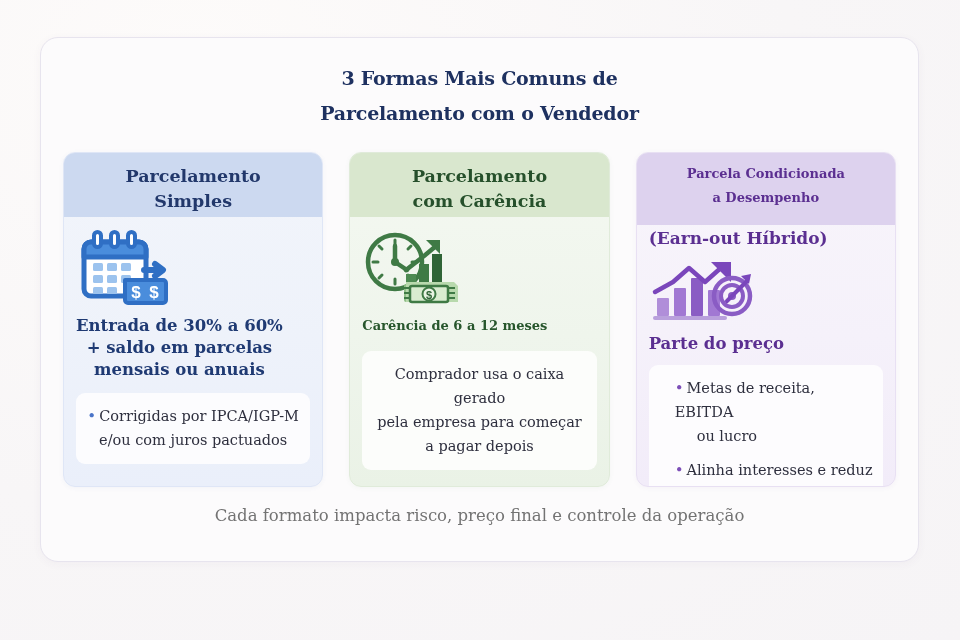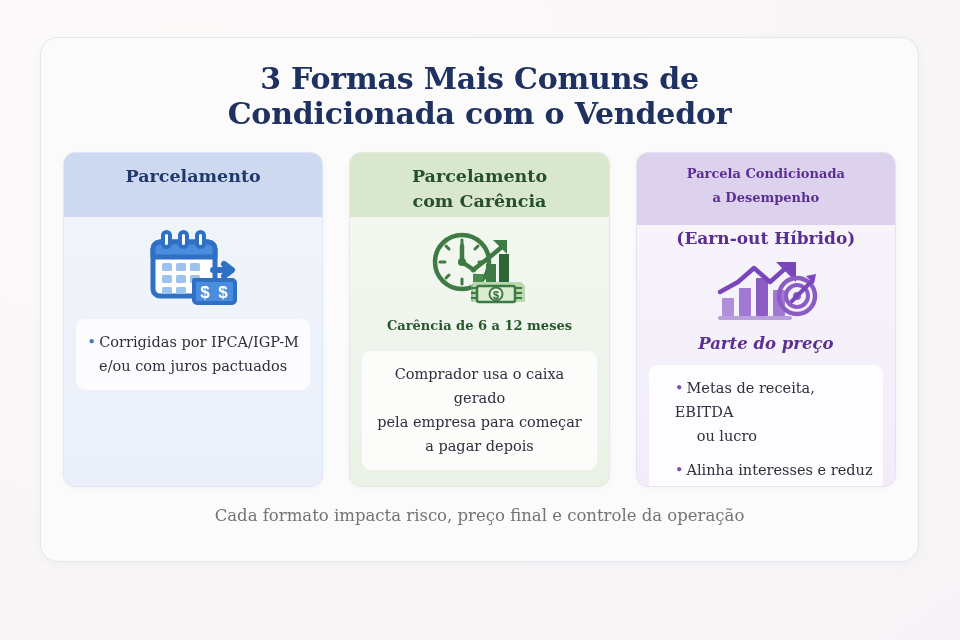--- a/index.html
+++ b/index.html
@@ -39,21 +39,21 @@
 
   
   .title {
     position: absolute;
     left: 0;
     right: 0;
     top: 23px;
     text-align: center;
     font-family: "DejaVu Serif", "Liberation Serif", serif;
     font-weight: bold;
-    font-size: 30px;
+    font-size: 19px;
     line-height: 35px;
     color: #1e3160;
     letter-spacing: -0.2px;
   }
   .title .l2 { display: block; }
 
   
   .cards {
     position: absolute;
     left: 22px;
@@ -121,21 +121,21 @@
     line-height: 23px;
     color: #5b2f91;
     margin-top: 2px;
   }
 
   
   .card-body {
     flex: 1;
     display: flex;
     flex-direction: column;
-    align-items: center;
+    align-items: flex-start;
     padding: 0 12px;
   }
 
   .icon-wrap {
     margin-top: 12px;
     height: 78px;
     display: flex;
     align-items: center;
     justify-content: center;
   }
@@ -144,21 +144,21 @@
   .headline {
     text-align: center;
     font-family: "DejaVu Serif", "Liberation Serif", serif;
     font-weight: bold;
     font-size: 16.5px;
     line-height: 22px;
     margin-top: 8px;
   }
   .card-1 .headline { color: #1f3a73; }
   .card-2 .headline { color: #27562c; font-size: 13px; }
-  .card-3 .headline { color: #5b2f91; font-size: 16.5px; font-style: italic; }
+  .card-3 .headline { color: #5b2f91; font-size: 16.5px; }
 
   
   .note {
     margin-top: 12px;
     width: 100%;
     border-radius: 9px;
     padding: 11px 8px 12px;
     font-family: "DejaVu Serif", "Liberation Serif", serif;
     font-size: 14.5px;
     line-height: 24px;
@@ -195,28 +195,29 @@
 </style>
 </head>
 <body>
 
 <div class="page-bg"></div>
 
 <div class="panel">
 
   <div class="title">
     <span>3 Formas Mais Comuns de</span>
-    <span class="l2">Condicionada com o Vendedor</span>
+    <span class="l2">Parcelamento com o Vendedor</span>
   </div>
 
   <div class="cards">
 
     <div class="card card-1">
       <div class="card-head">
         <div>Parcelamento</div>
+        <div>Simples</div>
       </div>
       <div class="card-body">
         <div class="icon-wrap">
           <svg width="96" height="76" viewBox="0 0 96 76" aria-hidden="true">
 
             <rect x="8" y="12" width="62" height="54" rx="7" fill="#ffffff" stroke="#2f6fc4" stroke-width="5"></rect>
 
             <path d="M8 19a7 7 0 0 1 7-7h48a7 7 0 0 1 7 7v8H8z" fill="#4a8ddc" stroke="#2f6fc4" stroke-width="5" stroke-linejoin="round"></path>
 
             <rect x="18" y="2" width="7" height="15" rx="3.5" fill="#ffffff" stroke="#2f6fc4" stroke-width="4"></rect>
@@ -235,20 +236,25 @@
             </g>
 
             <path d="M68 40h14M79 34l8 6-8 6" fill="none" stroke="#2f6fc4" stroke-width="6" stroke-linecap="round" stroke-linejoin="round"></path>
 
             <path d="M49 50h38a3 3 0 0 1 3 3v17a3 3 0 0 1-3 3H52a3 3 0 0 1-3-3z" fill="#4a8ddc" stroke="#2f6fc4" stroke-width="4" stroke-linejoin="round"></path>
             <text x="60" y="68" font-family="Liberation Sans, sans-serif" font-size="17" font-weight="bold" fill="#ffffff" text-anchor="middle">$</text>
             <text x="78" y="68" font-family="Liberation Sans, sans-serif" font-size="17" font-weight="bold" fill="#ffffff" text-anchor="middle">$</text>
           </svg>
         </div>
 
+        <div class="headline">
+          <div>Entrada de 30% a 60%</div>
+          <div>+ saldo em parcelas</div>
+          <div>mensais ou anuais</div>
+        </div>
 
         <div class="note">
           <div class="bullet-line">
             <span class="dot">•</span><span>Corrigidas por IPCA/IGP-M</span>
           </div>
           <div>e/ou com juros pactuados</div>
         </div>
       </div>
     </div>
 

